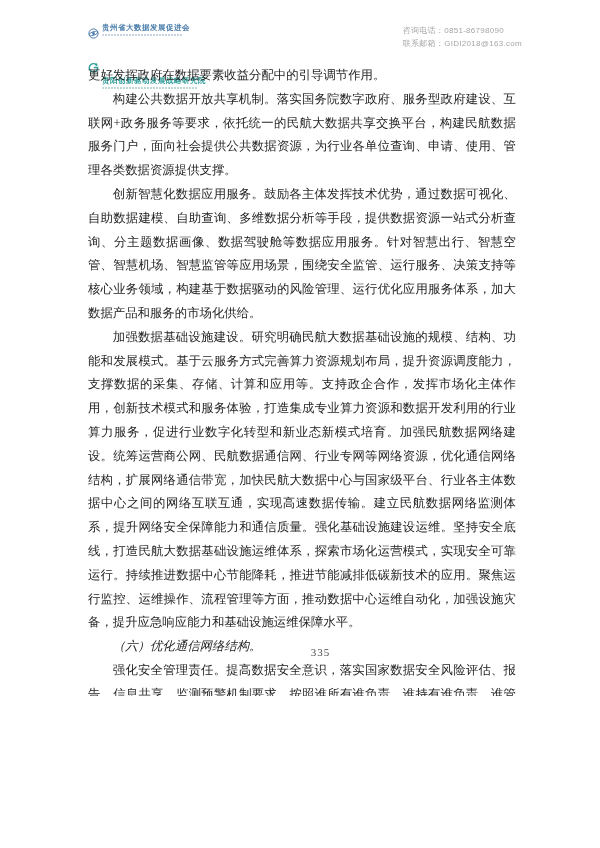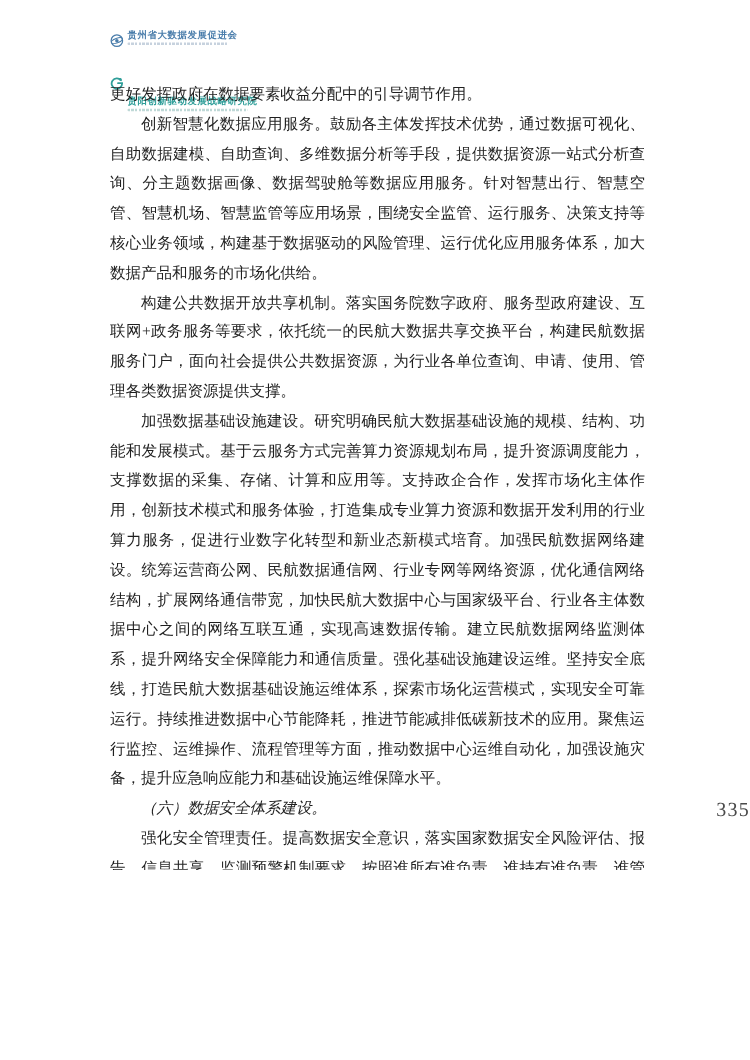--- a/index.html
+++ b/index.html
@@ -42,21 +42,21 @@
     font-size:12.4px; line-height:23.8px; color:#1f1f1f;
     text-align:justify;
   }
   .doc-body p { margin:0; padding:0; text-indent:2em; }
   .doc-body p.no-indent { text-indent:0; }
   .doc-body p.heading { font-style:italic; }
 
   
   .page-number {
     position:absolute; left:0; right:0; bottom:38px;
-    text-align:right; font-size:16px; color:#4a4a4a; letter-spacing:1px;padding-left:41px;
+    text-align:center; font-size:11px; color:#4a4a4a; letter-spacing:1px;padding-left:41px;
   }
 </style>
 </head>
 <body>
 
 <div class="page">
 
   <div class="header">
     <div class="logo-block">
       <div class="logo-row org1">
@@ -79,26 +79,30 @@
             <circle cx="8.2" cy="2.4" r="1.1" fill="#2f9e99"></circle>
           </svg>
         </span>
         <span class="logo-texts">
           <span class="logo-name">贵阳创新驱动发展战略研究院</span>
           <span class="logo-subline"></span>
         </span>
       </div>
     </div>
 
+    <div class="contact">
+      <div>咨询电话：0851-86798090</div>
+      <div>联系邮箱：GIDI2018@163.com</div>
+    </div>
   </div>
 
   <div class="doc-body">
     <p class="no-indent">更好发挥政府在数据要素收益分配中的引导调节作用。</p>
+    <p>构建公共数据开放共享机制。落实国务院数字政府、服务型政府建设、互联网+政务服务等要求，依托统一的民航大数据共享交换平台，构建民航数据服务门户，面向社会提供公共数据资源，为行业各单位查询、申请、使用、管理各类数据资源提供支撑。</p>
     <p>创新智慧化数据应用服务。鼓励各主体发挥技术优势，通过数据可视化、自助数据建模、自助查询、多维数据分析等手段，提供数据资源一站式分析查询、分主题数据画像、数据驾驶舱等数据应用服务。针对智慧出行、智慧空管、智慧机场、智慧监管等应用场景，围绕安全监管、运行服务、决策支持等核心业务领域，构建基于数据驱动的风险管理、运行优化应用服务体系，加大数据产品和服务的市场化供给。</p>
-    <p>构建公共数据开放共享机制。落实国务院数字政府、服务型政府建设、互联网+政务服务等要求，依托统一的民航大数据共享交换平台，构建民航数据服务门户，面向社会提供公共数据资源，为行业各单位查询、申请、使用、管理各类数据资源提供支撑。</p>
     <p>加强数据基础设施建设。研究明确民航大数据基础设施的规模、结构、功能和发展模式。基于云服务方式完善算力资源规划布局，提升资源调度能力，支撑数据的采集、存储、计算和应用等。支持政企合作，发挥市场化主体作用，创新技术模式和服务体验，打造集成专业算力资源和数据开发利用的行业算力服务，促进行业数字化转型和新业态新模式培育。加强民航数据网络建设。统筹运营商公网、民航数据通信网、行业专网等网络资源，优化通信网络结构，扩展网络通信带宽，加快民航大数据中心与国家级平台、行业各主体数据中心之间的网络互联互通，实现高速数据传输。建立民航数据网络监测体系，提升网络安全保障能力和通信质量。强化基础设施建设运维。坚持安全底线，打造民航大数据基础设施运维体系，探索市场化运营模式，实现安全可靠运行。持续推进数据中心节能降耗，推进节能减排低碳新技术的应用。聚焦运行监控、运维操作、流程管理等方面，推动数据中心运维自动化，加强设施灾备，提升应急响应能力和基础设施运维保障水平。</p>
-    <p class="heading">（六）数据安全体系建设。</p>
+    <p class="heading">（六）优化通信网络结构。</p>
     <p>强化安全管理责任。提高数据安全意识，落实国家数据安全风险评估、报告、信息共享、监测预警机制要求，按照谁所有谁负责、谁持有谁负责、谁管理谁负责、谁使用谁负责、实现安全可靠运行，健全数据安全责任制，明确数据安全管理职责，落实国家数据安全审查制度，加强数据安全保护和监督管理工作。提</p>
   </div>
 
   <div class="page-number">335</div>
 
 </div>
 
 </body></html>

